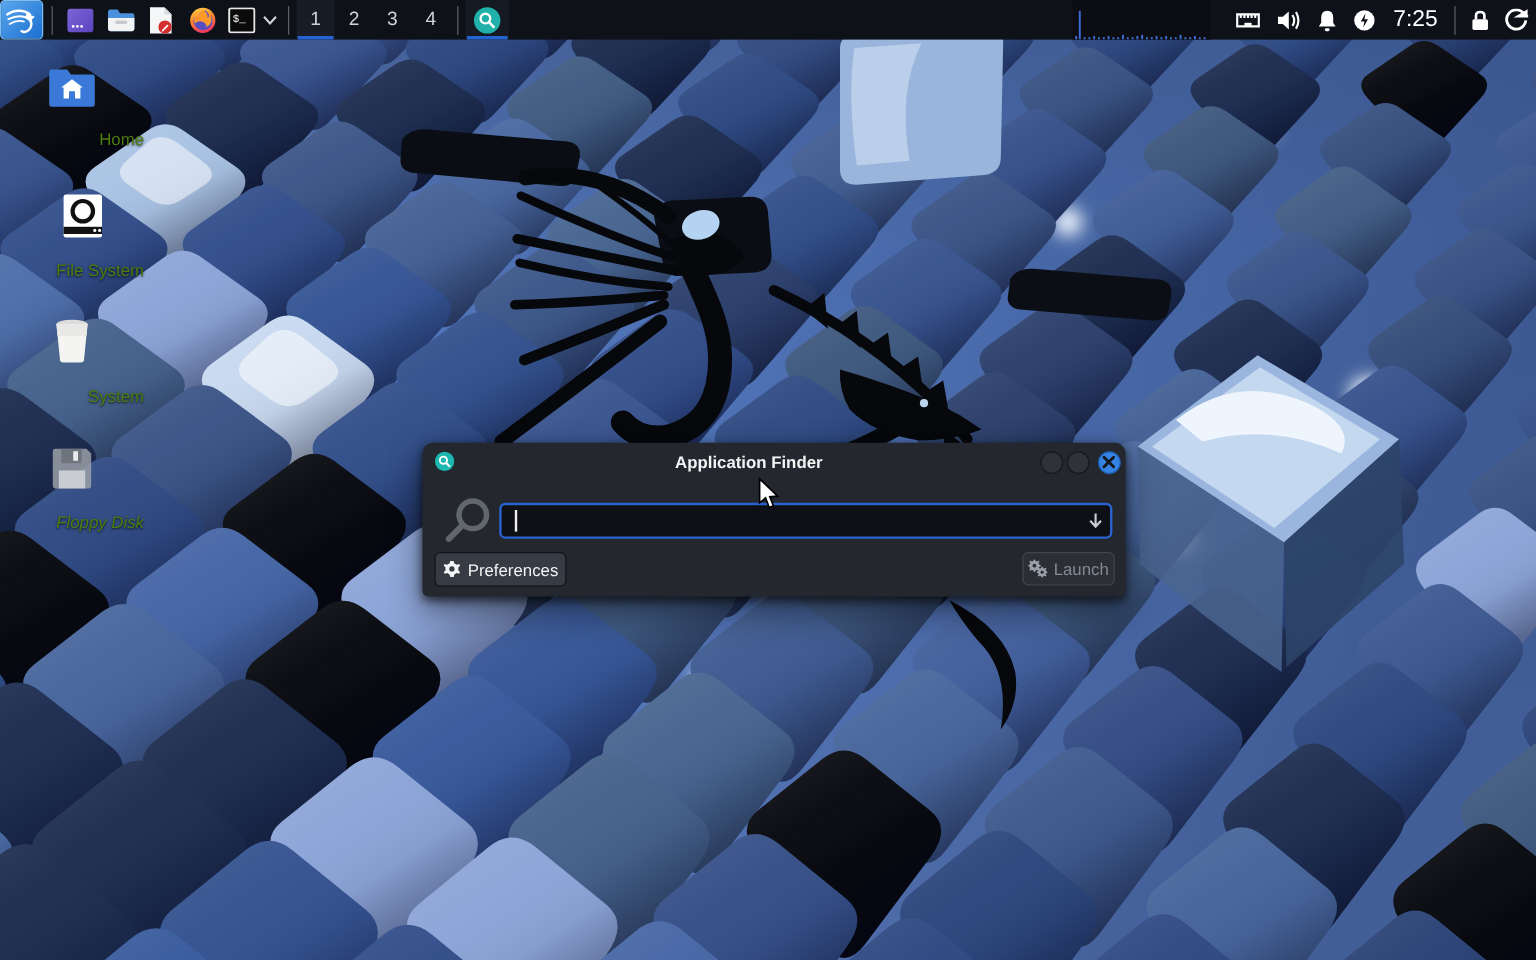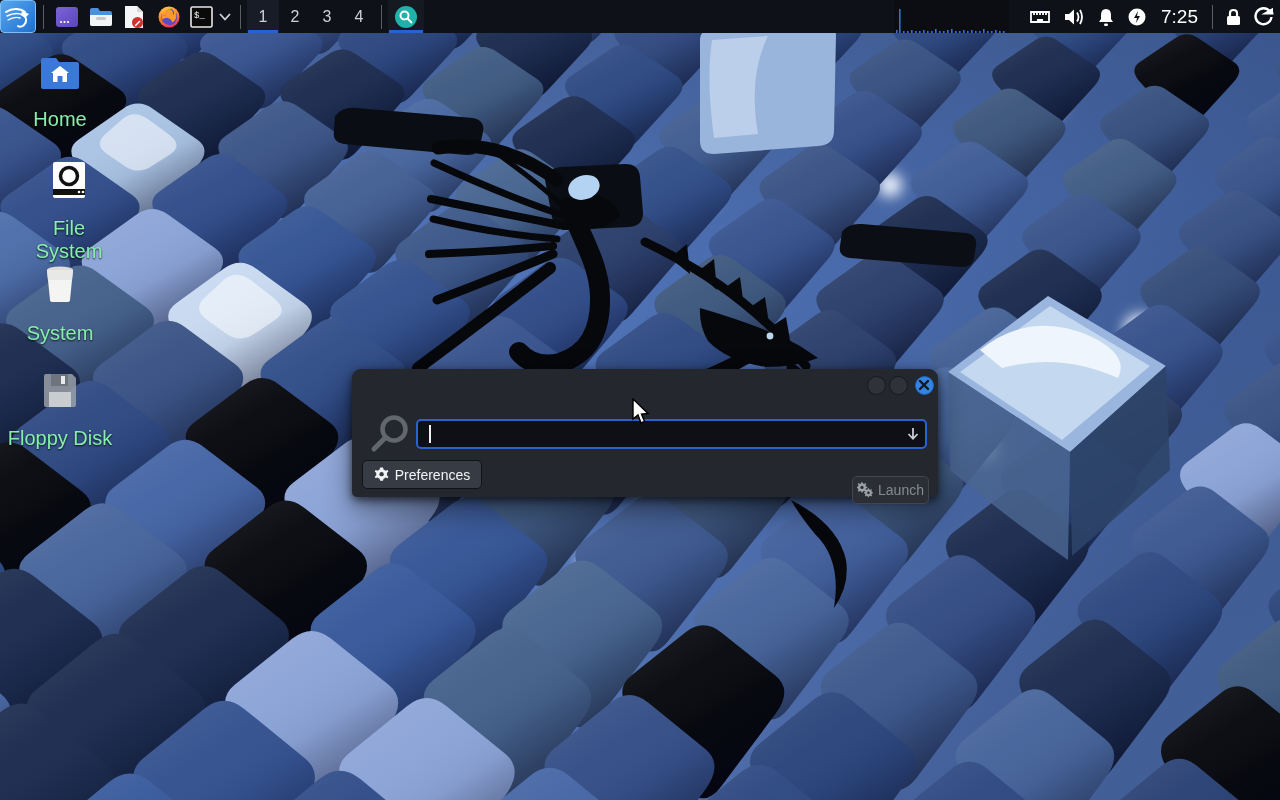--- a/index.html
+++ b/index.html
@@ -1,17 +1,17 @@
 <!DOCTYPE html>
 <html><head><meta charset="utf-8"><style>
 * { margin:0; padding:0; box-sizing:border-box; }
 html,body { width:1280px; height:800px; overflow:hidden; background:#000;
   font-family:"Liberation Sans", sans-serif; }
 #wp,#dragon { position:absolute; left:0; top:0; }
-.dicon { position:absolute; width:120px; text-align:center; color:#86efac; font-size:20px;
+.dicon { position:absolute; width:120px; text-align:right; color:#4d7c0f; font-size:14px;
   text-shadow:0 1px 2px rgba(0,0,0,.85); }
 .dicon svg { display:block; margin:0 auto; }
 .dicon .lbl { margin-top:18px; }
 
 #panel { position:absolute; left:0; top:0; width:1280px; height:33px;
   background:#0f1118; display:flex; align-items:center; z-index:50; }
 .sep { width:1px; height:24px; background:#5a5f66; margin:0 6px; }
 .pbtn { height:33px; display:flex; align-items:center; justify-content:center; }
 #kali { width:36px; height:33px; background:linear-gradient(135deg,#59a7ee,#1d6fd1);
   border:1px solid #7cc0f7; border-radius:4px; display:flex; align-items:center; justify-content:center; }
@@ -28,26 +28,26 @@
 #dialog { position:absolute; left:352px; top:369px; width:586px; height:128px;
   background:#24272d; border-radius:9px 9px 5px 5px; z-index:40;
   box-shadow:0 3px 8px rgba(0,0,0,.6), 0 12px 28px rgba(0,0,0,.45); }
 #dtitle { position:absolute; top:0; left:0; right:0; height:32px; }
 #dtitle .txt { position:absolute; left:0; right:42px; top:8px; text-align:center;
   color:#f3f4f5; font-weight:bold; font-size:14px; }
 .winbtn { position:absolute; top:375.5px; width:19px; height:19px; border-radius:50%;
   background:#2f3339; border:1px solid #17191d; z-index:41; }
 #input { position:absolute; left:64px; top:50px; width:511px; height:30px; background:#0e1015;
   border:2px solid #2a62cf; border-radius:5px; }
-#prefs { position:absolute; left:10px; top:91px; width:120px; height:29px; background:#373b43;
+#prefs { position:absolute; left:10px; top:91px; width:110px; height:29px; background:#373b43;
   border:1px solid #121317; border-radius:5px; color:#f2f3f4; font-size:14px;
   display:flex; align-items:center; justify-content:center; gap:6px; }
 #launch { position:absolute; right:9px; top:91px; width:77px; height:28px; background:#2b2e35;
   border:1px solid #41464e; border-radius:5px; color:#858b93; font-size:14px;
-  display:flex; align-items:center; justify-content:center; gap:5px;margin-top:16px; }
+  display:flex; align-items:center; justify-content:center; gap:5px; }
 </style></head><body>
 <svg id="wp" width="1280" height="800" viewBox="0 0 1280 800">
 <defs>
 <linearGradient id="bgg" x1="0" y1="0" x2="0.25" y2="1">
  <stop offset="0" stop-color="#40598c"></stop>
         <stop offset="0.45" stop-color="#577dc6"></stop>
         <stop offset="1" stop-color="#678cd3"></stop>
 </linearGradient>
 <linearGradient id="sh" x1="0" y1="0" x2="0.6" y2="1">
  <stop offset="0" stop-color="#ffffff" stop-opacity="0.10"></stop>
@@ -417,21 +417,21 @@
  <div class="lbl">File System</div>
 </div>
 <div class="dicon" style="left:0px; top:264px;">
  <svg width="34" height="40" viewBox="0 0 34 40">
       <path d="M4,6 L30,6 L27,36 Q27,38 24,38 L10,38 Q7,38 7,36 Z" fill="#f4f4f2"></path>
  <ellipse cx="17" cy="6" rx="13" ry="3.6" fill="#dcdcda"></ellipse>
       <path d="M4,6 L30,6 L29,16 L5,16 Z" fill="#e8e8e6"></path>
     </svg>
  <div class="lbl">System</div>
 </div>
-<div class="dicon" style="left:0px; top:372px;">
+<div class="dicon" style="left:0px; top:372px;font-style:italic;">
  <svg width="36" height="37" viewBox="0 0 36 37">
       <path d="M2,4 Q2,2 4,2 L30,2 L34,6 L34,33 Q34,35 32,35 L4,35 Q2,35 2,33 Z" fill="#9aa0a8" opacity="0.85"></path>
  <rect x="9" y="2" width="17" height="12" fill="#6e747c"></rect>
       <rect x="19" y="4" width="4" height="8" fill="#e8e9ea"></rect>
  <rect x="7" y="20" width="22" height="15" fill="#c9ccd0"></rect>
     </svg>
  <div class="lbl">Floppy Disk</div>
 </div>
 
 <div id="panel">
@@ -581,20 +581,28 @@
     </div>
  <div class="trayicon" style="margin-right:6px;">
       <svg width="20" height="20" viewBox="0 0 20 20">
         <path d="M16,4.5 A8,8 0 1 0 17.5,10" fill="none" stroke="#fff" stroke-width="2.4"></path>
         <path d="M11,6.5 L18,6.5 L18,2.5 Z M13,6.5 L19.5,6.5" stroke="#fff" stroke-width="2" fill="#fff"></path>
       </svg>
     </div>
 </div>
 
 <div id="dialog">
+ <div id="dtitle">
+  <svg style="position:absolute;left:10px;top:7px;" width="17" height="17" viewBox="0 0 17 17">
+        <circle cx="8.5" cy="8.5" r="8" fill="#1cb8b0"></circle>
+        <circle cx="7.5" cy="7.5" r="3" fill="none" stroke="#fff" stroke-width="1.6"></circle>
+        <path d="M9.8,9.8 L13,13" stroke="#fff" stroke-width="1.6"></path>
+      </svg>
+  <div class="txt">Application Finder</div>
+ </div>
  <svg style="position:absolute;left:16px;top:43px;" width="46" height="44" viewBox="0 0 46 44">
       <circle cx="26" cy="17" r="11.5" fill="none" stroke="#62676e" stroke-width="4.5"></circle>
       <path d="M17,26 L6,37" stroke="#62676e" stroke-width="5" stroke-linecap="round"></path>
     </svg>
  <div id="input"></div>
  <div style="position:absolute;left:77px;top:56px;width:1.5px;height:18px;background:#f0f0f0;"></div>
  <svg style="position:absolute;left:553px;top:57px;" width="16" height="16" viewBox="0 0 16 16">
       <path d="M8,2 L8,12 M3.5,8 L8,12.8 L12.5,8" fill="none" stroke="#c9cdd2" stroke-width="1.8"></path>
     </svg>
  <div id="prefs">

